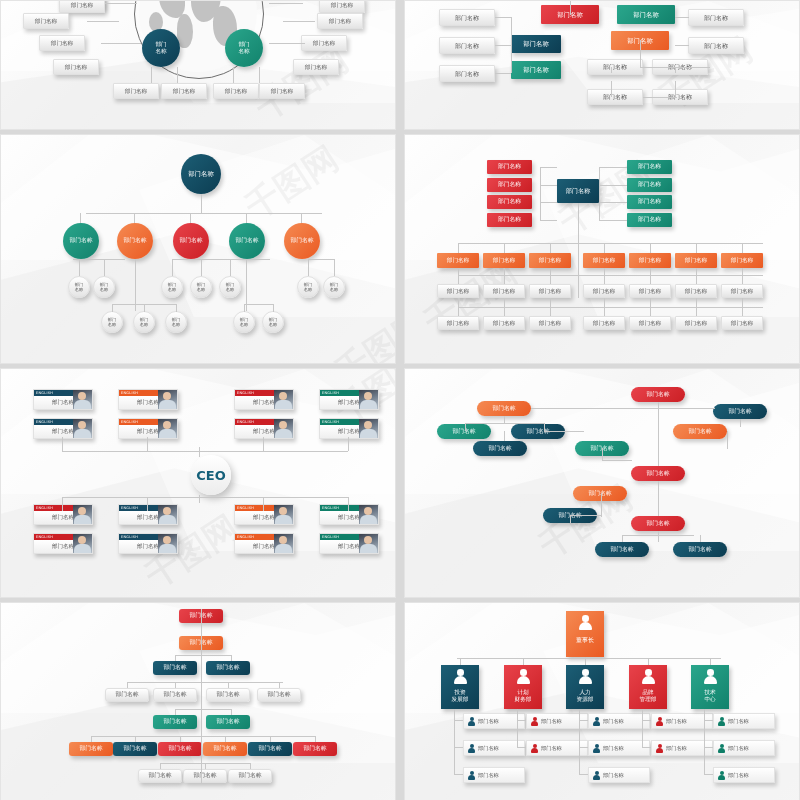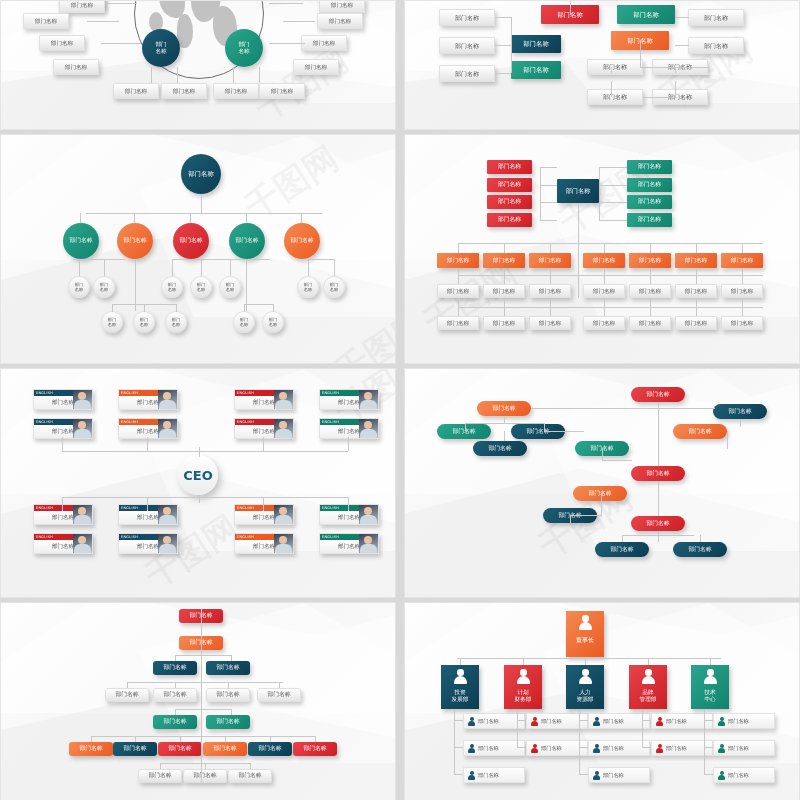--- a/index.html
+++ b/index.html
@@ -557,21 +557,21 @@
           </div>
         </div>
         <div class="pcard" style="left:318px;top:49px;">
           <div class="hdr" style="background:#0f7f68">ENGLISH</div>
           <div class="bdy">部门名称</div>
           <div class="photo">
             <div class="head"></div>
             <div class="body"></div>
           </div>
         </div>
-        <div class="ceo" style="left:177px;top:86px;">
+        <div class="ceo" style="left:190px;top:86px;">
           <span>CEO</span>
         </div>
         <div class="line lh" style="left:61px;top:82px;width:286px;height:1px;"></div>
         <div class="line lv" style="left:61px;top:68px;width:1px;height:14px;"></div>
         <div class="line lv" style="left:146px;top:68px;width:1px;height:14px;"></div>
         <div class="line lv" style="left:262px;top:68px;width:1px;height:14px;"></div>
         <div class="line lv" style="left:347px;top:68px;width:1px;height:14px;"></div>
         <div class="line lv" style="left:198px;top:78px;width:1px;height:10px;"></div>
         <div class="pcard" style="left:32px;top:135px;">
           <div class="hdr" style="background:#cb1f25">ENGLISH</div>

